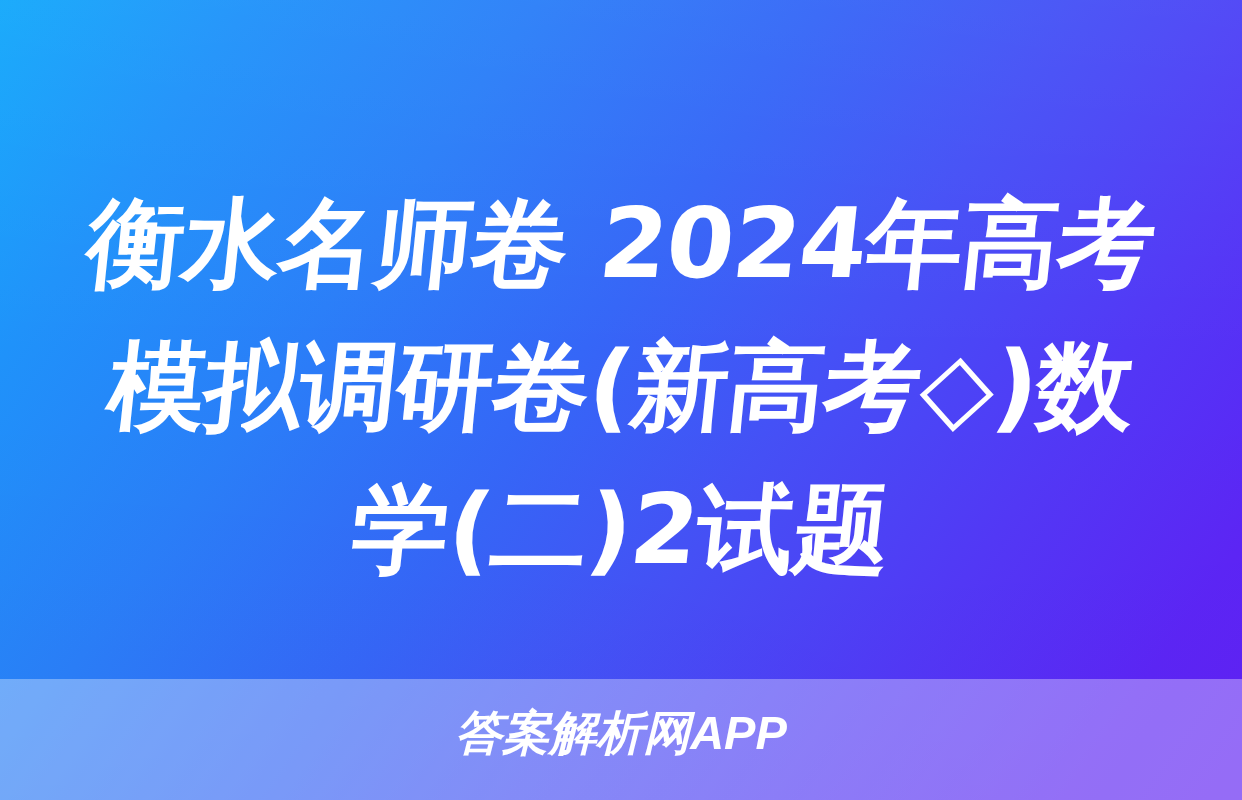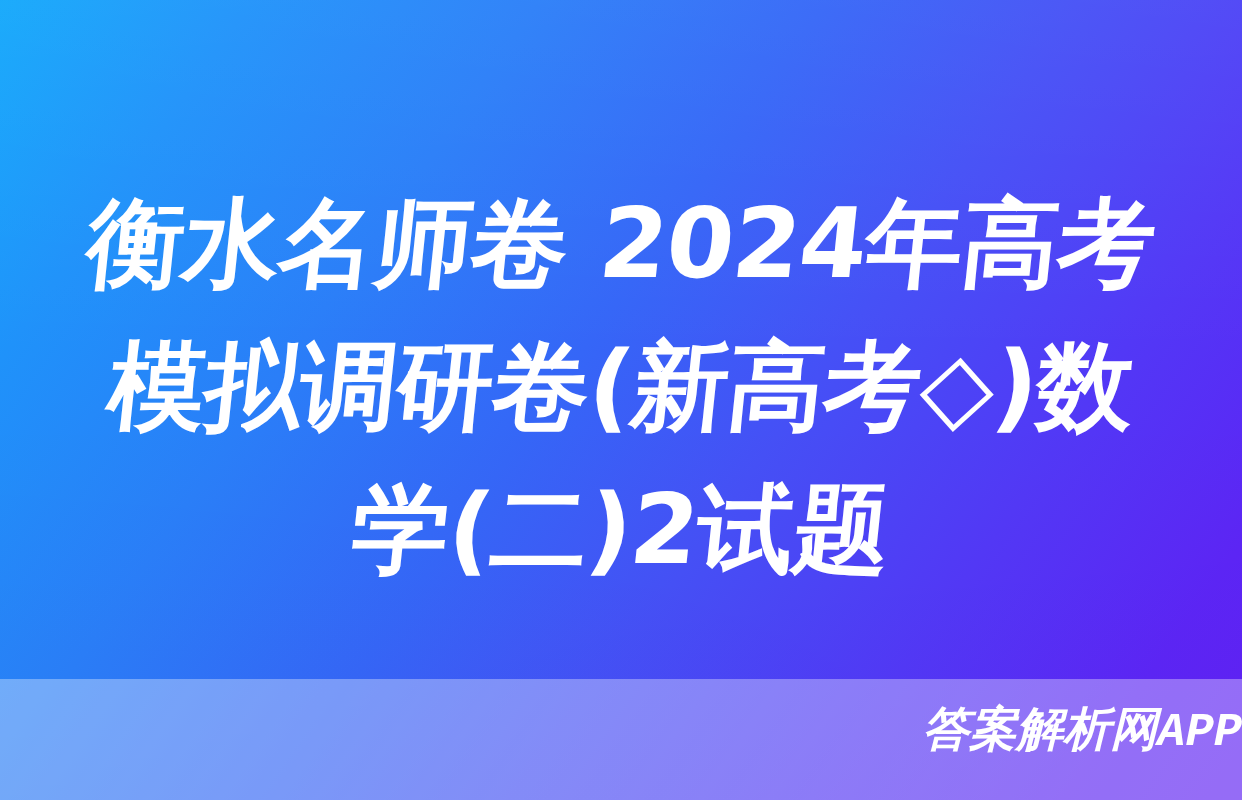--- a/index.html
+++ b/index.html
@@ -71,23 +71,23 @@
     height: 121px;
     background: rgba(255, 255, 255, 0.34);
     z-index: 2;
   }
 
   .footer-text {
     position: absolute;
     left: 0;
     right: 0;
     top: 705px;
-    text-align: right;
+    text-align: center;
     color: #ffffff;
-    font-family: Liberation Mono, monospace;
+    font-family: Liberation Sans, sans-serif;
     font-weight: 700;
     font-style: italic;
     font-size: 47px;
     line-height: 56px;
     letter-spacing: 0px;
     white-space: nowrap;
     z-index: 4;
   }
 </style>
 </head>

